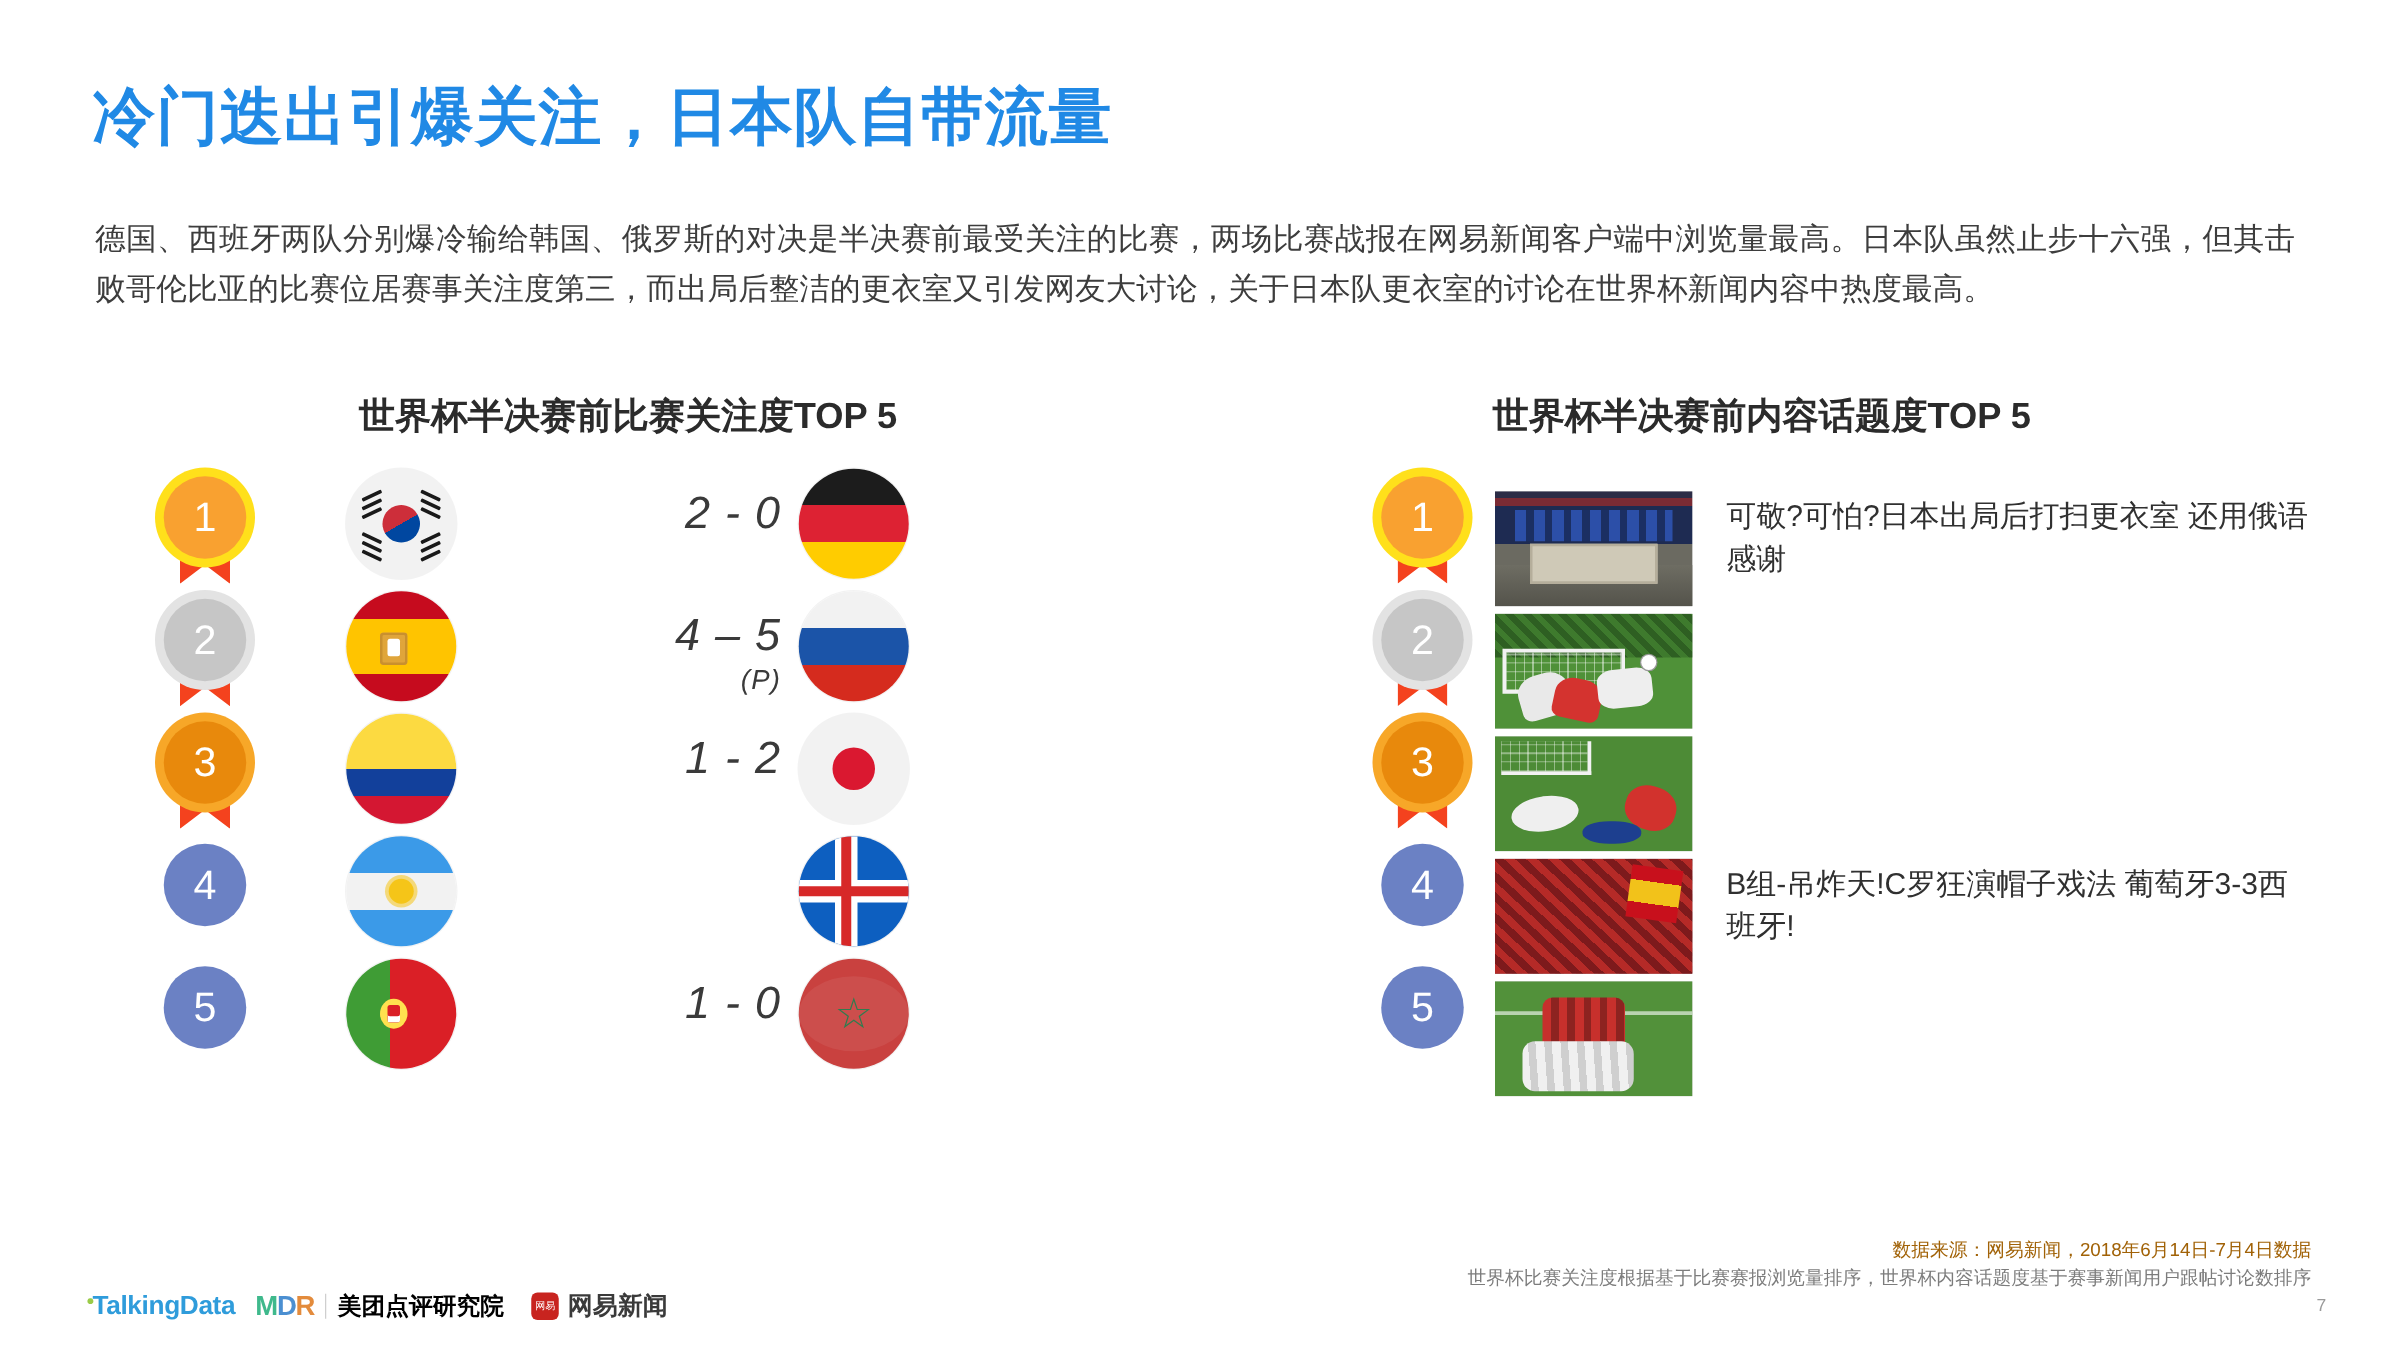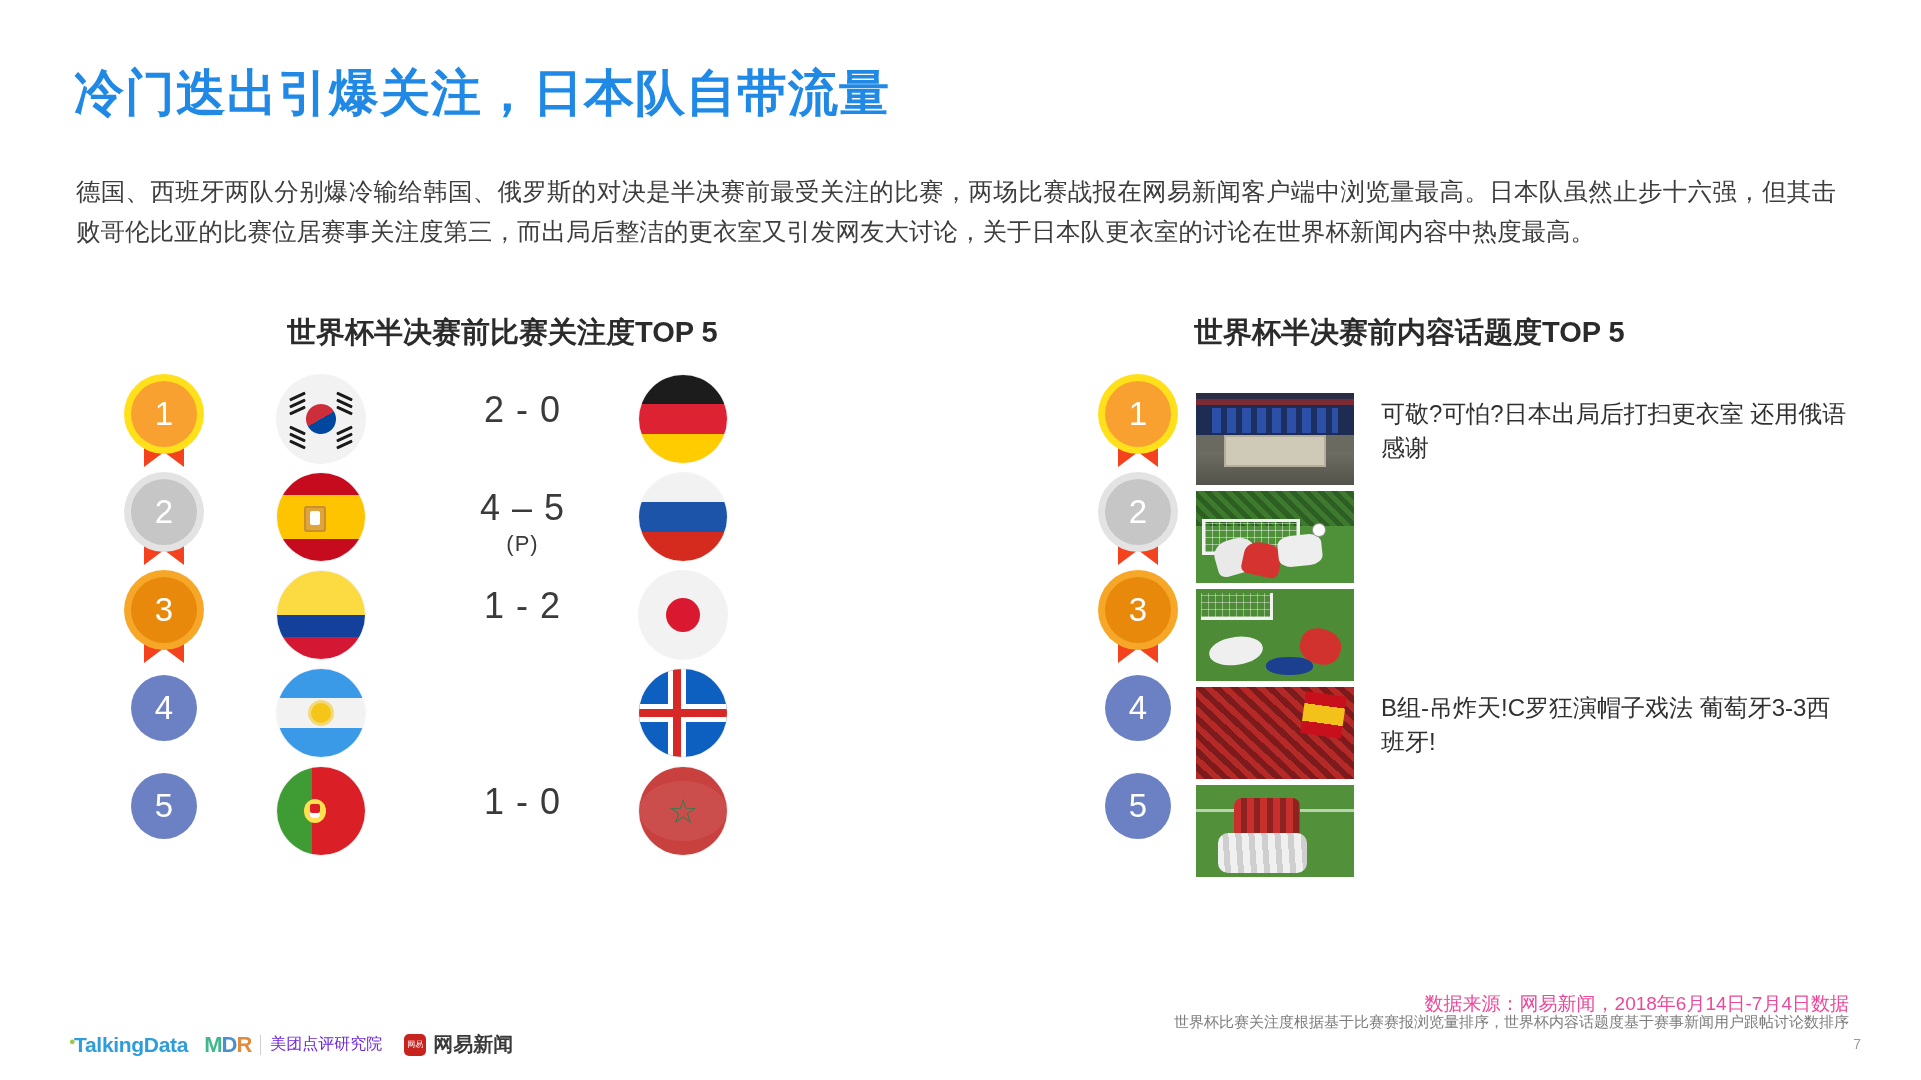--- a/index.html
+++ b/index.html
@@ -52,21 +52,21 @@
   .rank.plain .disc { background:#6b81c4; box-shadow:none; }
 
   
   .matches { position:absolute; left:0; top:0; }
   .m-row { position:absolute; left:0; height:108px; width:900px; }
   .m-rank { position:absolute; left:131px; top:6px; }
   .m-flag-l { position:absolute; left:277px; top:0; }
   .m-flag-r { position:absolute; left:639px; top:0; }
   .m-score {
     position:absolute; left:420px; top:14px; width:205px;
-    text-align:center; font-size:36px; color:#3a3a3a; letter-spacing:1px;
+    text-align:right; font-size:36px; color:#3a3a3a; letter-spacing:1px;font-style:italic;
   }
   .m-score .pen { display:block; font-size:22px; margin-top:2px; }
 
   .flag {
     width:88px; height:88px; border-radius:50%;
     overflow:hidden; position:relative; background:#f0f0f0;
     box-shadow:0 0 0 1px rgba(0,0,0,.05);
   }
 
   
@@ -171,35 +171,35 @@
   .th-cel { background:linear-gradient(to bottom,#52913a 0 100%); }
   .th-cel .line{position:absolute;left:0;top:26%;width:100%;height:3px;background:rgba(255,255,255,.6);}
   .th-cel .grp{position:absolute;left:24%;top:14%;width:42%;height:48%;
       background:repeating-linear-gradient(90deg,#c7302c 0 7px,#8d2320 7px 13px);border-radius:8px;}
   .th-cel .grp2{position:absolute;left:14%;top:52%;width:56%;height:44%;
       background:repeating-linear-gradient(86deg,#f0f0f0 0 7px,#cfcfcf 7px 13px);border-radius:10px;}
   .th-cel .ref{position:absolute;left:48%;top:16%;width:9%;height:30%;background:#e6d23a;}
 
   
   .src-line1 {
-    position:absolute; right:72px; top:991px; font-size:19px; color:#ec4899; white-space:nowrap;text-align:center;
+    position:absolute; right:72px; top:991px; font-size:15px; color:#a16207; white-space:nowrap;text-align:center;
   }
   .src-line2 {
     position:absolute; right:72px; top:1013px; font-size:15px; color:#7c7c7c; white-space:nowrap;
   }
   .pageno { position:absolute; right:60px; top:1036px; font-size:14px; color:#9a9a9a; }
 
   
   .logobar { position:absolute; left:74px; top:1031px; display:flex; align-items:center; }
   .lg-td { font-size:21px; font-weight:bold; color:#2f9cdb; letter-spacing:-.3px; position:relative; }
   .lg-td .dot { position:absolute; left:-5px; top:2px; font-size:11px; color:#9acb48; }
   .lg-mdr { font-size:22px; font-weight:bold; margin-left:16px; letter-spacing:-1px; }
   .lg-mdr .m{color:#3fb98c;} .lg-mdr .d{color:#4b8fd1;} .lg-mdr .r{color:#e38b3c;}
   .lg-sep { width:1px; height:20px; background:#cfcfcf; margin:0 9px; }
-  .lg-mt { font-size:16px; color:#6d28d9; font-weight:400; }
+  .lg-mt { font-size:19px; color:#000000; font-weight:700; }
   .lg-163box { width:22px;height:22px;border-radius:5px;background:#c8241f;margin-left:22px;
       display:flex;align-items:center;justify-content:center;color:#fff;font-size:8px;line-height:1;}
   .lg-163 { font-size:20px; color:#3a3a3a; font-weight:600; margin-left:7px; }
 </style>
 </head>
 <body>
 
 <div class="page">
 
   <div class="title">冷门迭出引爆关注，日本队自带流量</div>

